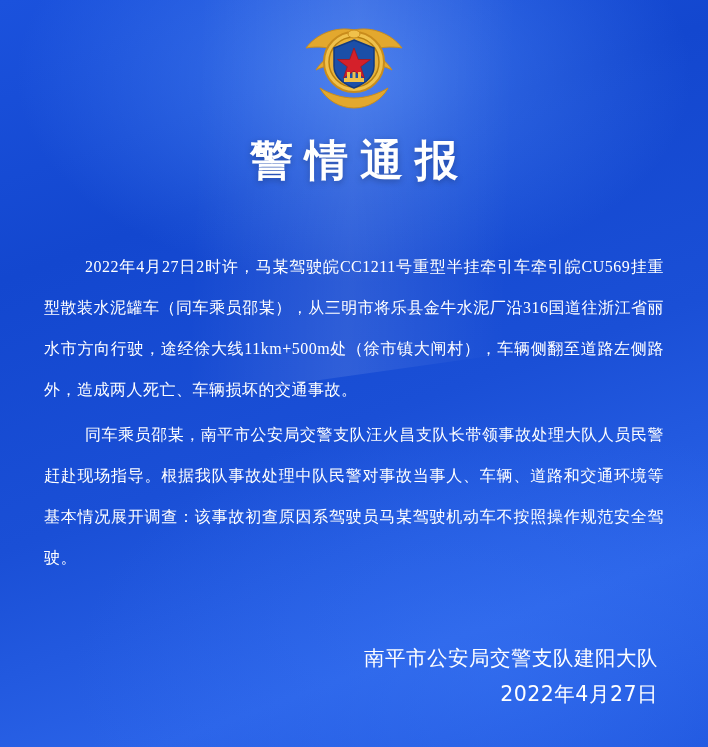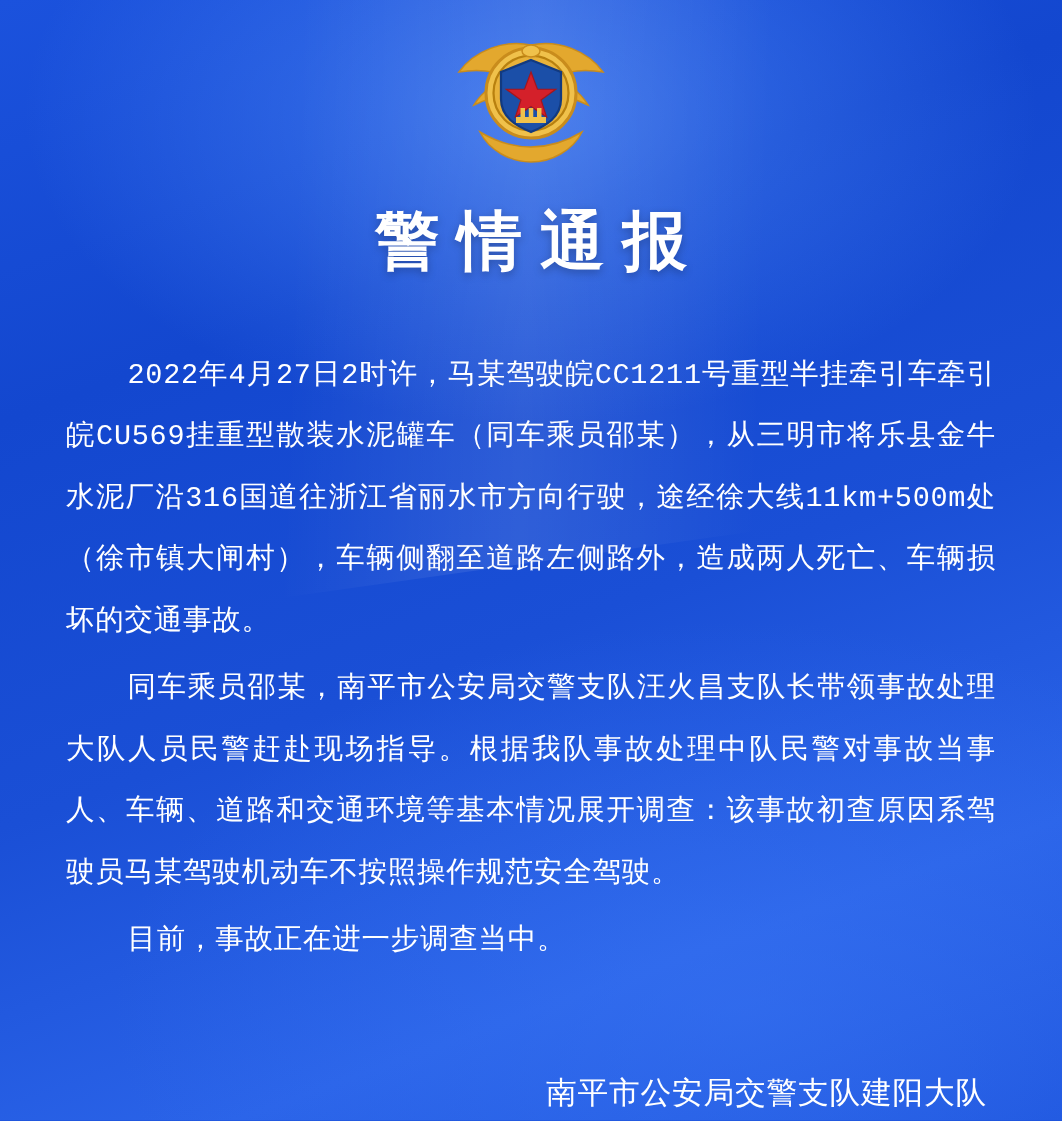--- a/index.html
+++ b/index.html
@@ -72,24 +72,24 @@
     font-family: "DejaVu Sans", "Liberation Sans", sans-serif;
     font-size: 43px;
     font-weight: bold;
     letter-spacing: 12px;
     text-indent: 12px;
     text-shadow: 0 2px 6px rgba(0,0,0,0.25);
   }
 
   
   .body-text {
-    margin-top: 40px;
+    margin-top: 56px;
     color: #ffffff;
-    font-family: Liberation Mono, monospace;
-    font-size: 19px;
+    font-family: Liberation Serif, serif;
+    font-size: 16px;
     line-height: 41px;
     letter-spacing: 0.5px;
     text-align: justify;
     text-justify: inter-ideograph;
   }
   .body-text p {
     margin: 0 0 4px 0;
     text-indent: 41px;
   }
   .body-text p.last {
@@ -99,21 +99,21 @@
   
   .signature {
     margin-top: 62px;
     color: #ffffff;
     font-family: "DejaVu Sans", "Liberation Sans", sans-serif;
     font-size: 20.5px;
     line-height: 36px;
     text-align: right;
     padding-right: 6px;
   }
-  .signature .org { letter-spacing: 0.5px; }
+  .signature .org { letter-spacing: 0.5px; font-family: Liberation Serif, serif; }
   .signature .date { letter-spacing: 0.5px; }
 </style>
 </head>
 <body>
 
 <div class="poster">
   <div class="content">
 
     <div class="emblem-wrap">
       <div class="emblem">
@@ -143,21 +143,20 @@
           <ellipse cx="54" cy="22" rx="6" ry="4" fill="#f0c14b" stroke="#c98c1c" stroke-width="1"></ellipse>
         </svg>
       </div>
     </div>
 
     <div class="title">警情通报</div>
 
     <div class="body-text">
       <p>2022年4月27日2时许，马某驾驶皖CC1211号重型半挂牵引车牵引皖CU569挂重型散装水泥罐车（同车乘员邵某），从三明市将乐县金牛水泥厂沿316国道往浙江省丽水市方向行驶，途经徐大线11km+500m处（徐市镇大闸村），车辆侧翻至道路左侧路外，造成两人死亡、车辆损坏的交通事故。</p>
       <p>同车乘员邵某，南平市公安局交警支队汪火昌支队长带领事故处理大队人员民警赶赴现场指导。根据我队事故处理中队民警对事故当事人、车辆、道路和交通环境等基本情况展开调查：该事故初查原因系驾驶员马某驾驶机动车不按照操作规范安全驾驶。</p>
-      <p class="last">目前，事故正在进一步调查当中。</p>
     </div>
 
     <div class="signature">
       <div class="org">南平市公安局交警支队建阳大队</div>
       <div class="date">2022年4月27日</div>
     </div>
 
   </div>
 </div>
 

